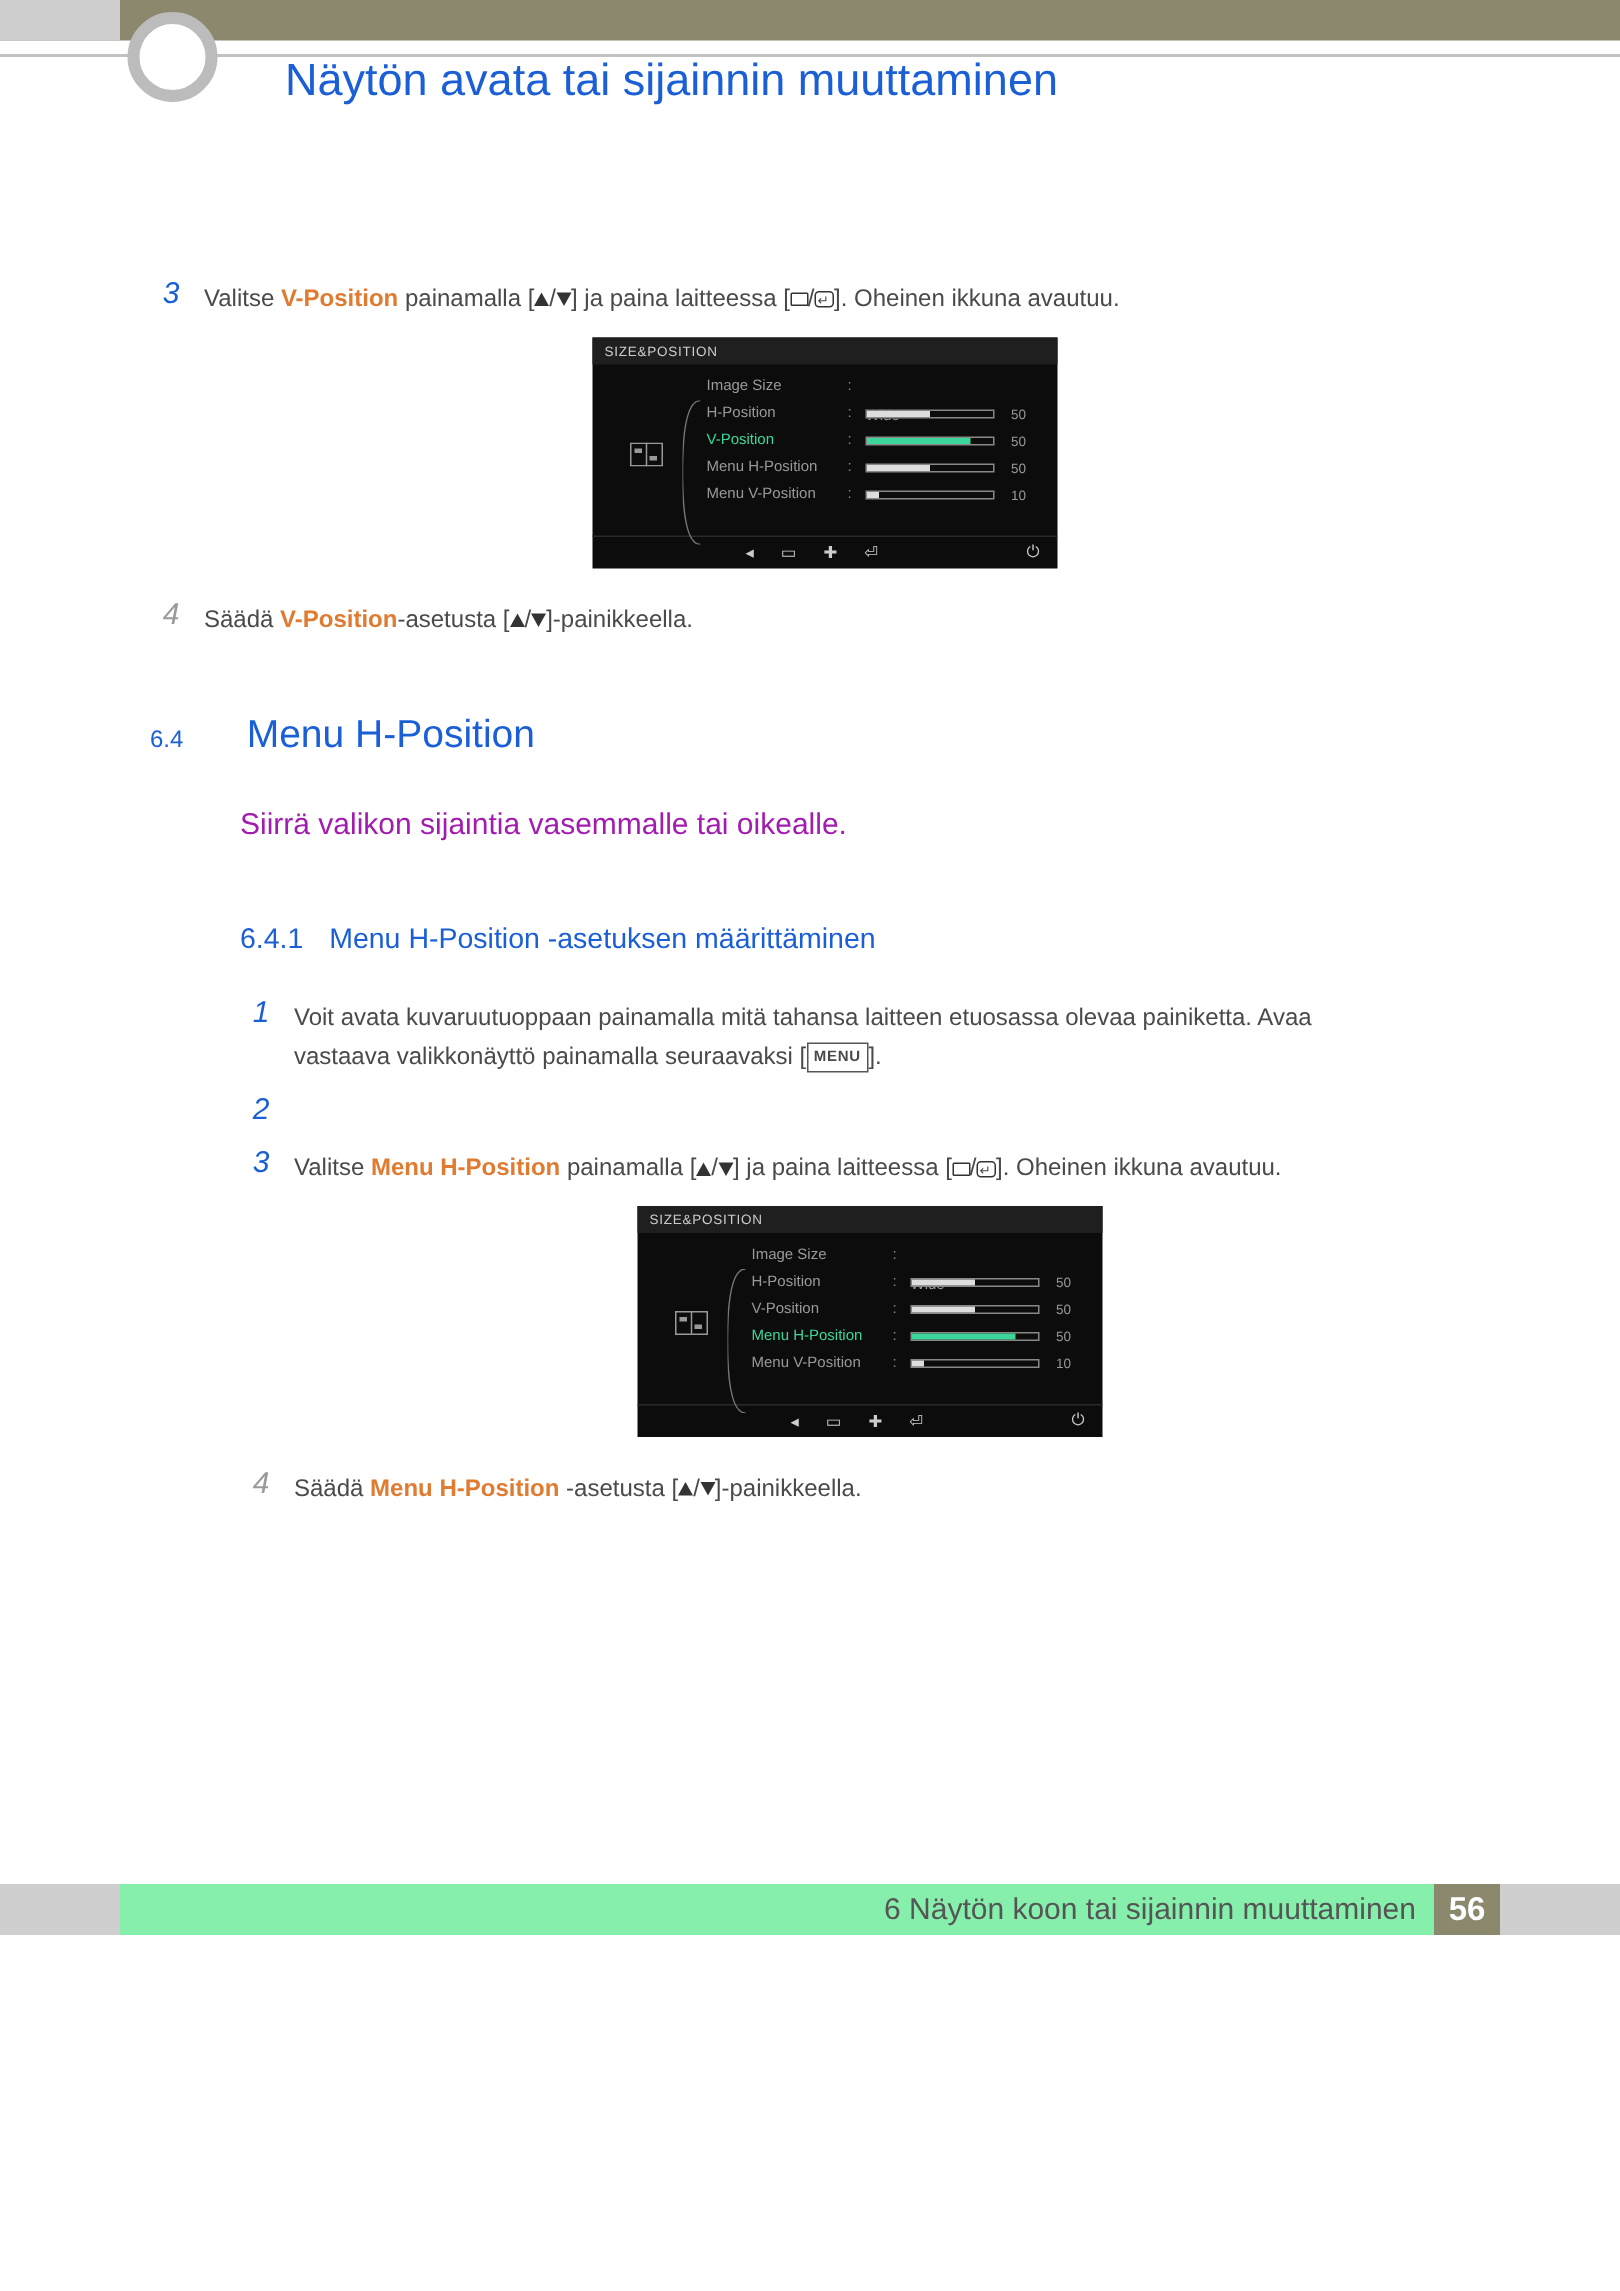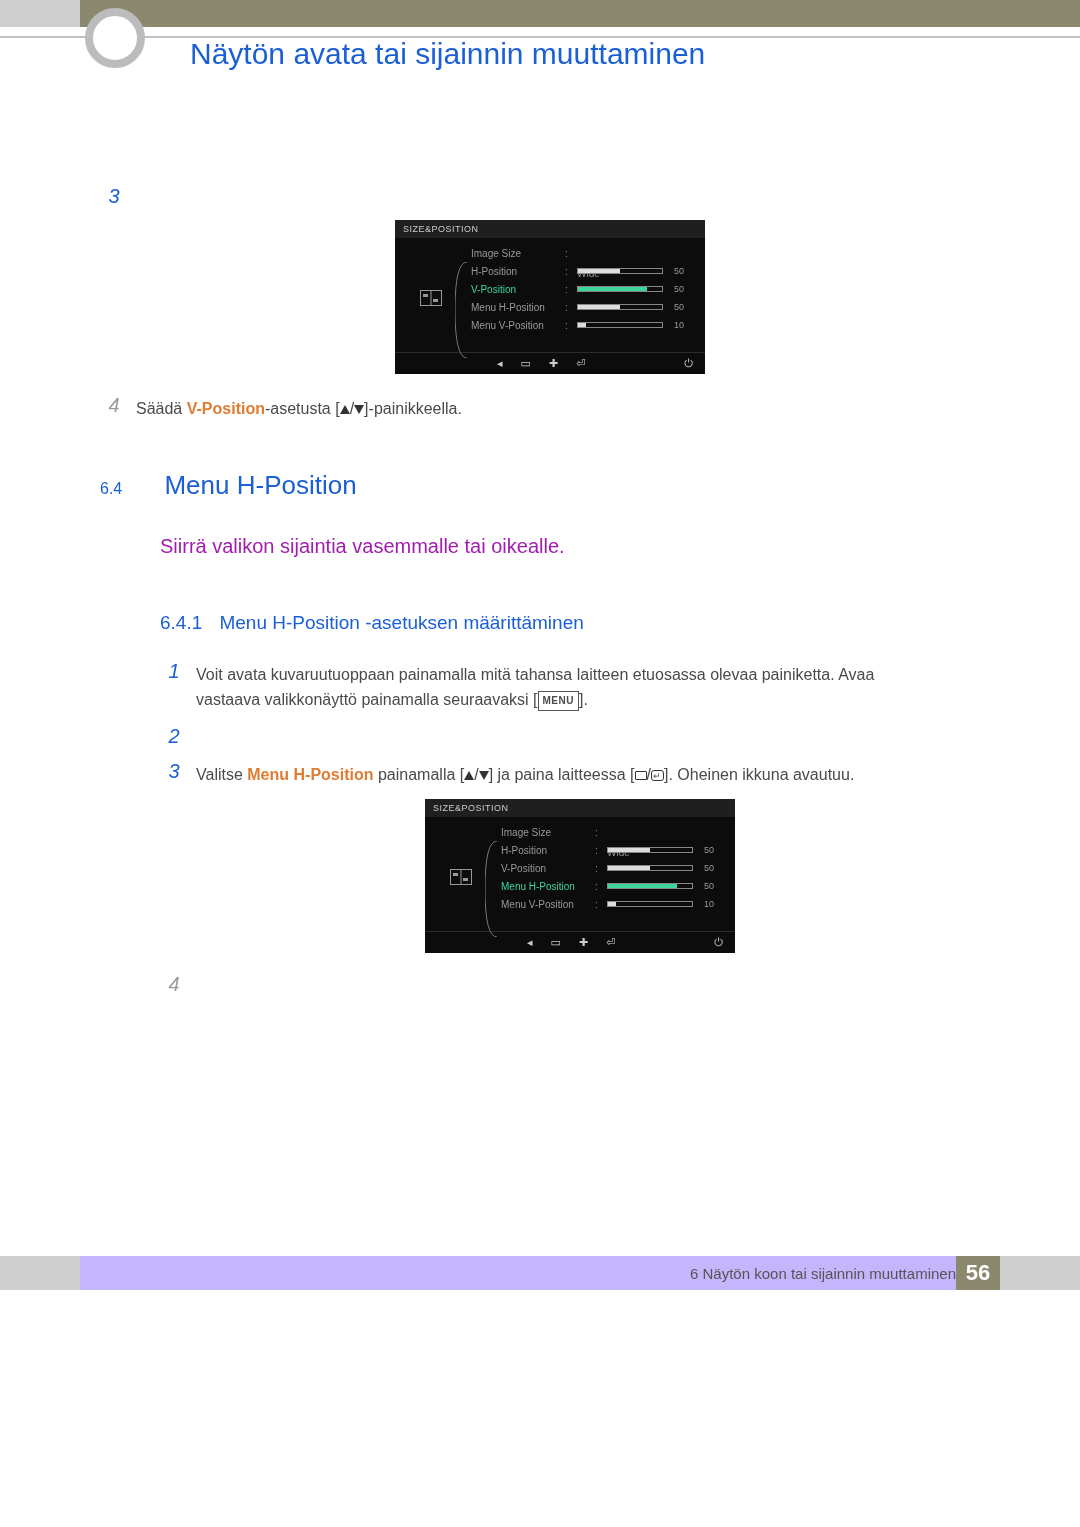--- a/index.html
+++ b/index.html
@@ -232,25 +232,26 @@
     height: 34px;
     display: flex;
     align-items: stretch;
   }
   .footer-left {
     width: 80px;
     background: #cfcfcf;
   }
   .footer-mid {
     flex: 1;
-    background: #c4b5fd;
+    background: #86efac;
     display: flex;
     align-items: center;
     justify-content: flex-end;
-    font-size: 15px;
+    padding-right: 12px;
+    font-size: 20px;
     color: #555;
   }
   .footer-page {
     width: 44px;
     background: #8c886e;
     color: #fff;
     display: flex;
     align-items: center;
     justify-content: center;
     font-size: 22px;
@@ -266,20 +267,23 @@
 
 <div class="top-bar"></div>
 <div class="top-hline"></div>
 <div class="chapter-circle"></div>
 <div class="page-title">Näytön avata tai sijainnin muuttaminen</div>
 
 <div class="content">
 
   <div class="step-row">
     <div class="step-num">3</div>
+    <div class="step-text">
+      <span>Valitse </span><span class="orange">V-Position</span><span> painamalla [</span><span class="icon-tri-up"></span>/<span class="icon-tri-down"></span><span>] ja paina laitteessa [</span><span class="icon-rect"></span>/<span class="icon-enter"></span><span>]. Oheinen ikkuna avautuu.</span>
+    </div>
   </div>
 
   <div class="osd">
     <div class="osd-title">SIZE&amp;POSITION</div>
     <div class="osd-body">
       <div class="osd-left">
         <svg width="22" height="16" viewBox="0 0 22 16">
           <rect x="0.5" y="0.5" width="21" height="15" fill="none" stroke="#999" stroke-width="1"></rect>
           <line x1="11" y1="0" x2="11" y2="16" stroke="#999"></line>
           <rect x="3" y="4" width="5" height="3" fill="#999"></rect>
@@ -436,20 +440,23 @@
           <span class="osd-ficon">▭</span>
           <span class="osd-ficon">✚</span>
           <span class="osd-ficon">⏎</span>
         </div>
         <span class="osd-ficon">⏻</span>
       </div>
     </div>
 
     <div class="step-row">
       <div class="step-num gray">4</div>
+      <div class="step-text">
+        <span>Säädä </span><span class="orange">Menu H-Position</span><span> -asetusta [</span><span class="icon-tri-up"></span>/<span class="icon-tri-down"></span><span>]-painikkeella.</span>
+      </div>
     </div>
   </div>
 
 </div>
 
 <div class="footer">
   <div class="footer-left"></div>
   <div class="footer-mid">6 Näytön koon tai sijainnin muuttaminen</div>
   <div class="footer-page">56</div>
   <div class="footer-end"></div>

